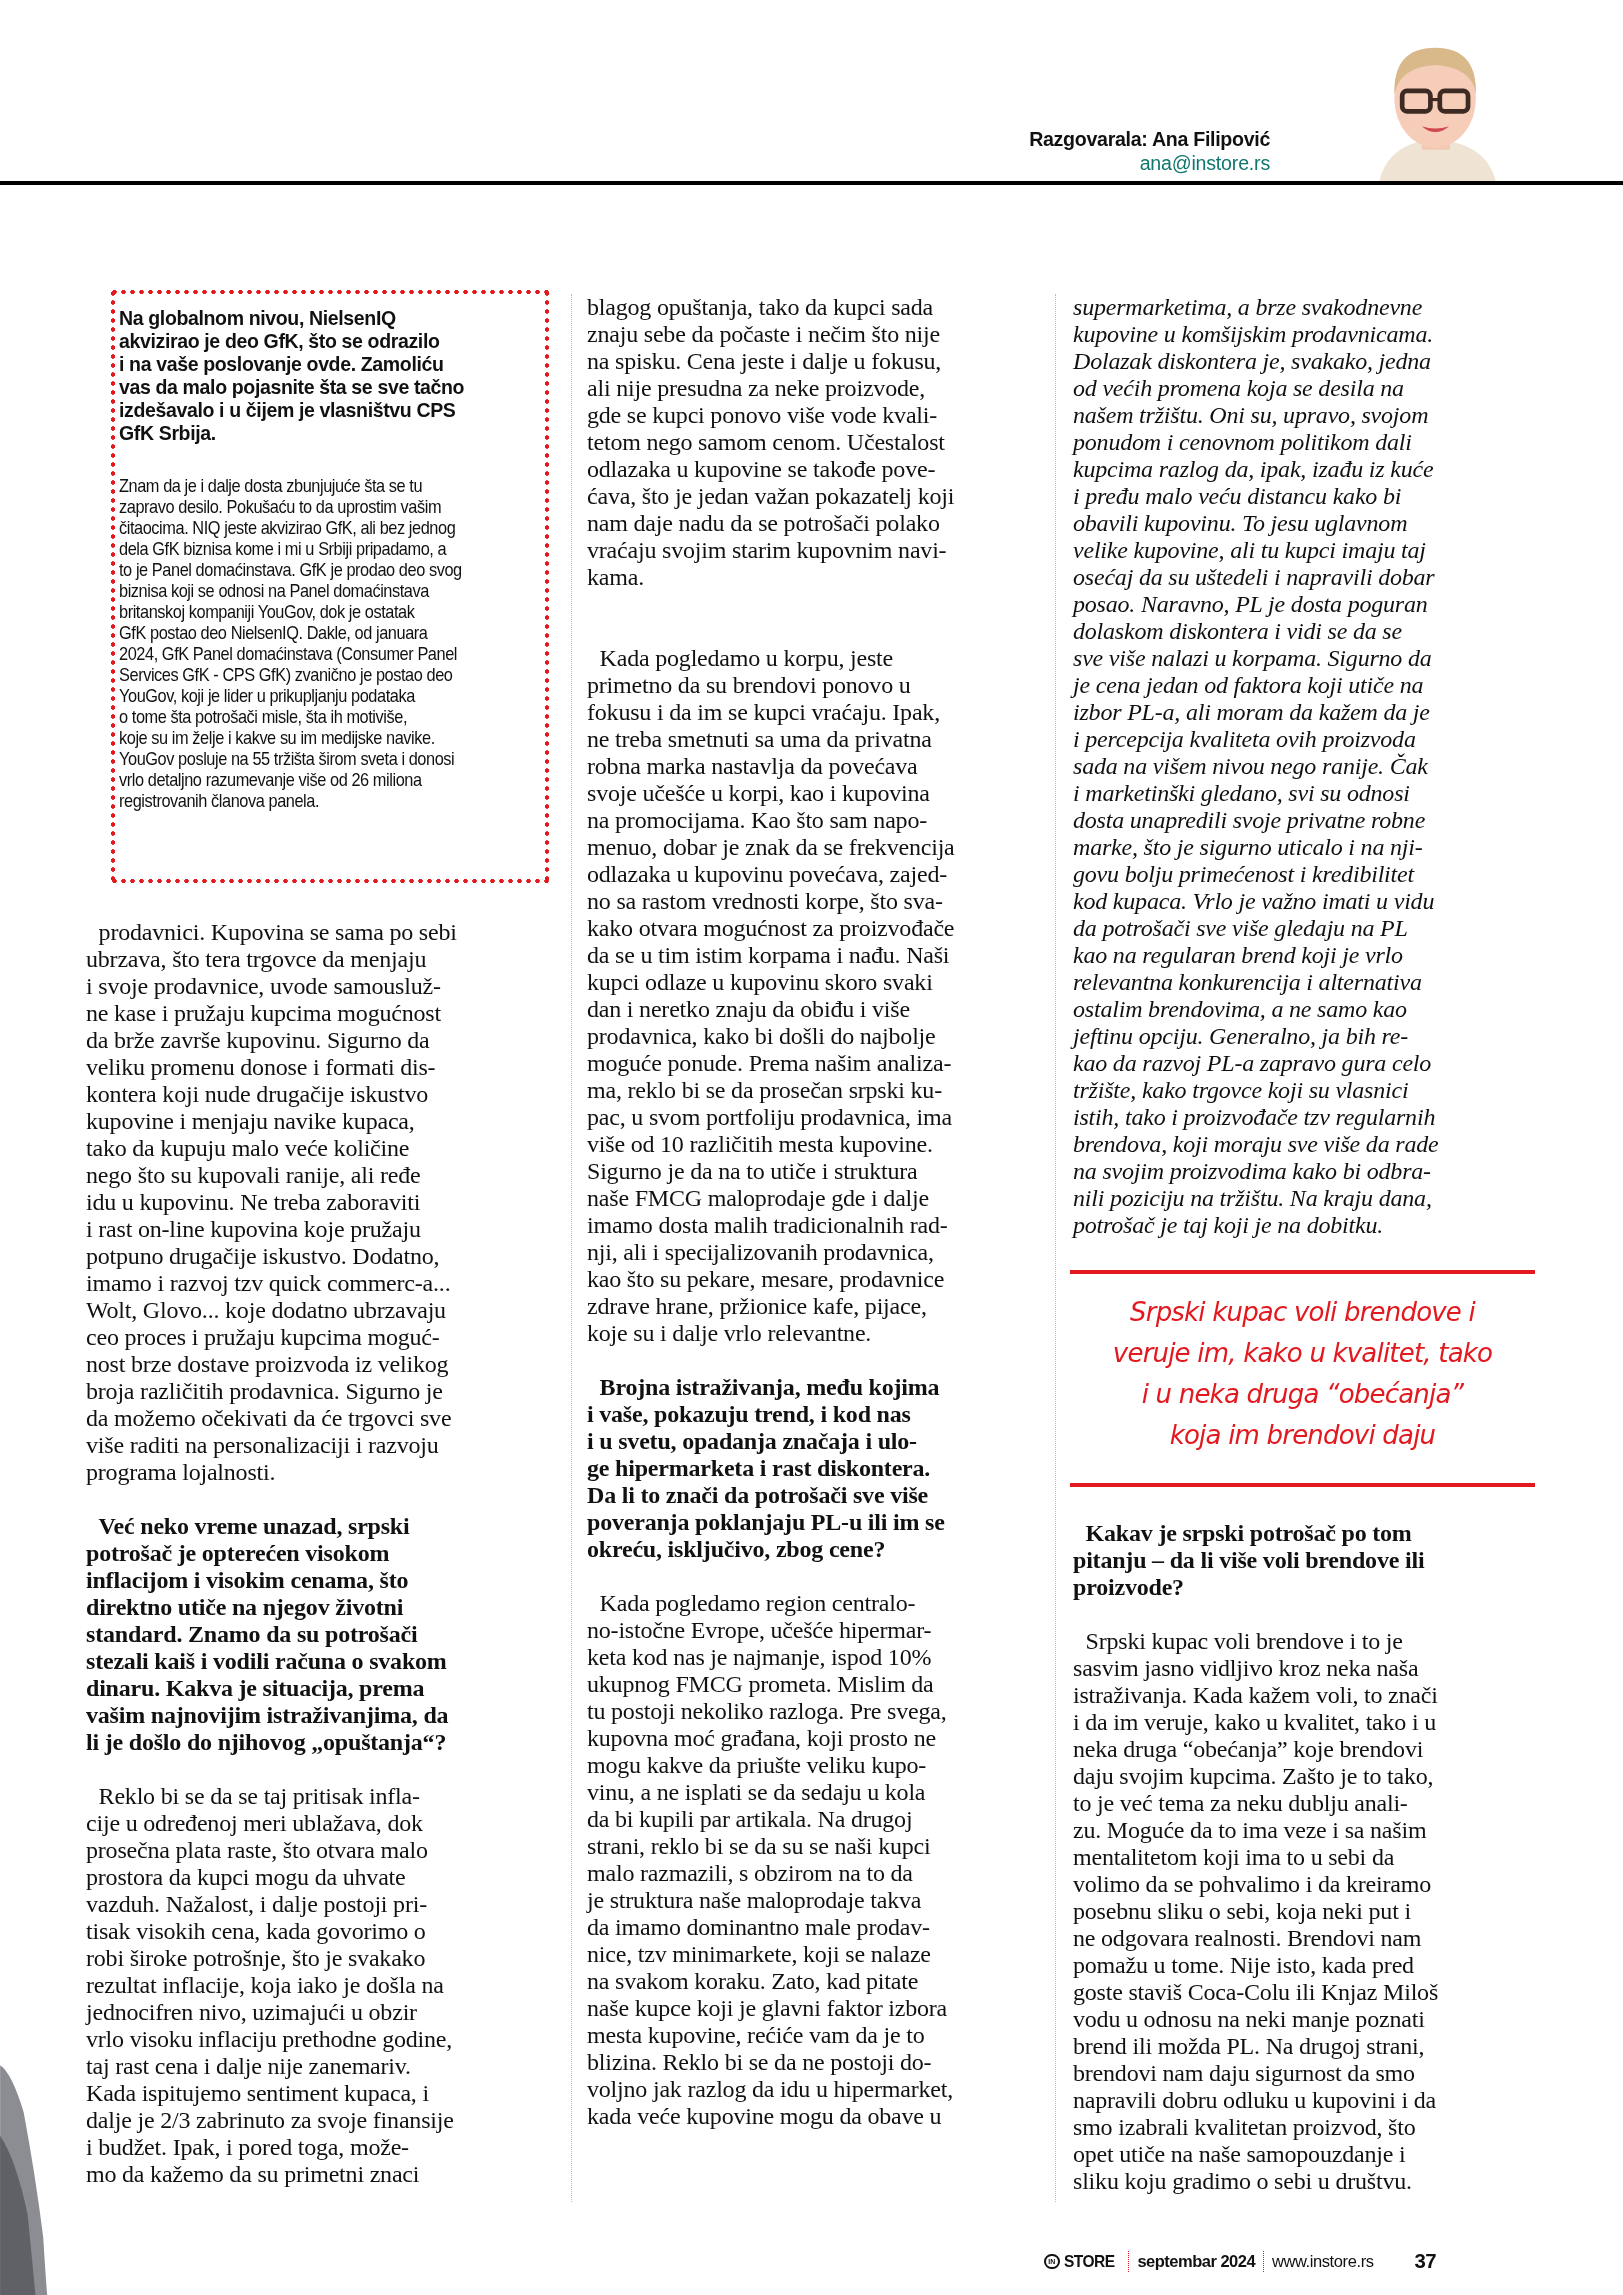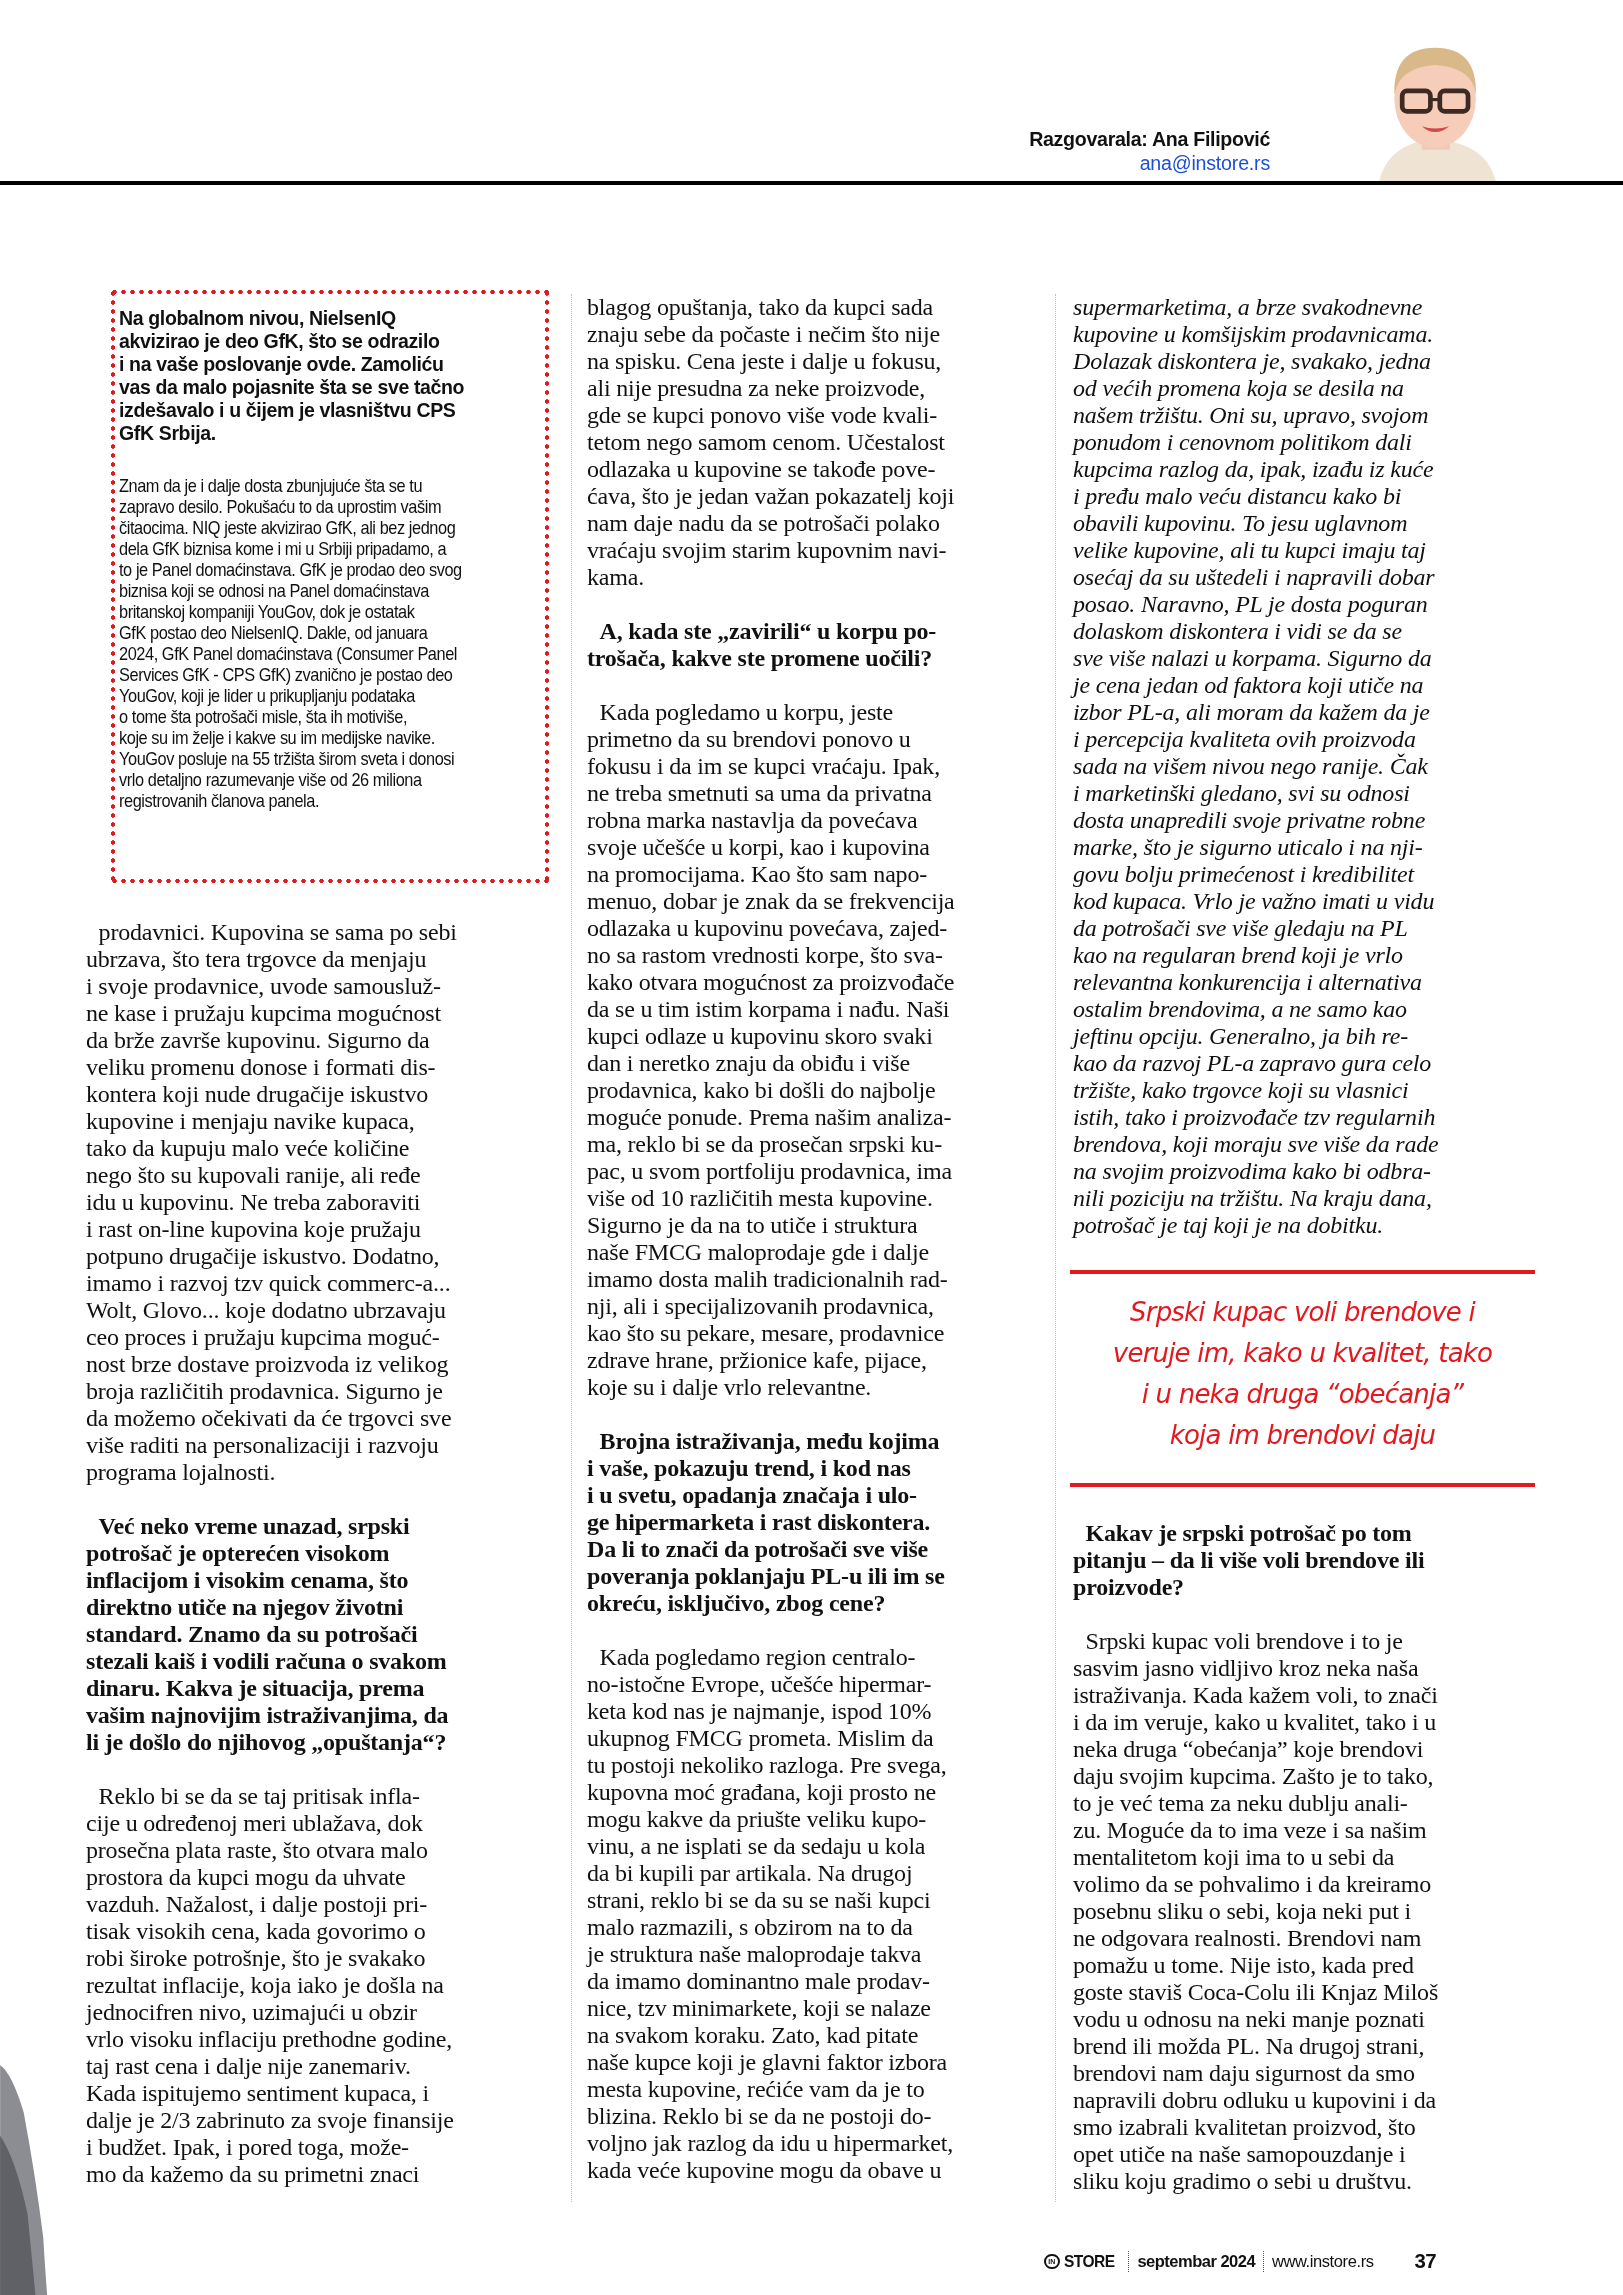--- a/index.html
+++ b/index.html
@@ -1,21 +1,21 @@
 <!DOCTYPE html>
 <html style="font-size:12.6px"><head>
 <meta charset="utf-8">
 <style>
   html, body { margin: 0; padding: 0; background: #ffffff; }
   body { width: 1623px; height: 2295px; position: relative; overflow: hidden; font-family: "Liberation Serif", serif; color: #111; }
 
   
   .byline { position: absolute; right: 353px; top: 126px; text-align: right; font-family: "Liberation Sans", sans-serif; }
   .byline .name { font-size: 19.6px; font-weight: bold; letter-spacing: -0.3px; color: #111; line-height: 26px; }
-  .byline .email { font-size: 19.6px; color: #1d4ed8; line-height: 23.6px; letter-spacing: -0.2px; }
+  .byline .email { font-size: 19.6px; color: #0f766e; line-height: 23.6px; letter-spacing: -0.2px; }
   .portrait { position: absolute; left: 1363px; top: 23.6px; width: 145px; height: 159px; overflow: hidden; }
   .header-rule { position: absolute; left: 0; top: 181px; width: 1623px; height: 3.9px; background: #000; }
 
   
   .person-fragment { position: absolute; left: 0; top: 1979px; width: 63px; height: 316px; overflow: hidden; }
 
   
   .col { position: absolute; font-size: 24px; line-height: 27px; letter-spacing: -0.2px; }
   .col .line { white-space: nowrap; display: block; height: 27px; }
   .col .gap { display: block; height: 27px; }
@@ -185,24 +185,20 @@
       <span class="line">ali nije presudna za neke proizvode,</span>
       <span class="line">gde se kupci ponovo više vode kvali-</span>
       <span class="line">tetom nego samom cenom. Učestalost</span>
       <span class="line">odlazaka u kupovine se takođe pove-</span>
       <span class="line">ćava, što je jedan važan pokazatelj koji</span>
       <span class="line">nam daje nadu da se potrošači polako</span>
       <span class="line">vraćaju svojim starim kupovnim navi-</span>
       <span class="line">kama.</span>
     </div>
     <span class="gap"></span>
-    <div class="q">
-      <span class="line indent">A, kada ste „zavirili“ u korpu po-</span>
-      <span class="line">trošača, kakve ste promene uočili?</span>
-    </div>
     <span class="gap"></span>
     <div class="p">
       <span class="line indent">Kada pogledamo u korpu, jeste</span>
       <span class="line">primetno da su brendovi ponovo u</span>
       <span class="line">fokusu i da im se kupci vraćaju. Ipak,</span>
       <span class="line">ne treba smetnuti sa uma da privatna</span>
       <span class="line">robna marka nastavlja da povećava</span>
       <span class="line">svoje učešće u korpi, kao i kupovina</span>
       <span class="line">na promocijama. Kao što sam napo-</span>
       <span class="line">menuo, dobar je znak da se frekvencija</span>

